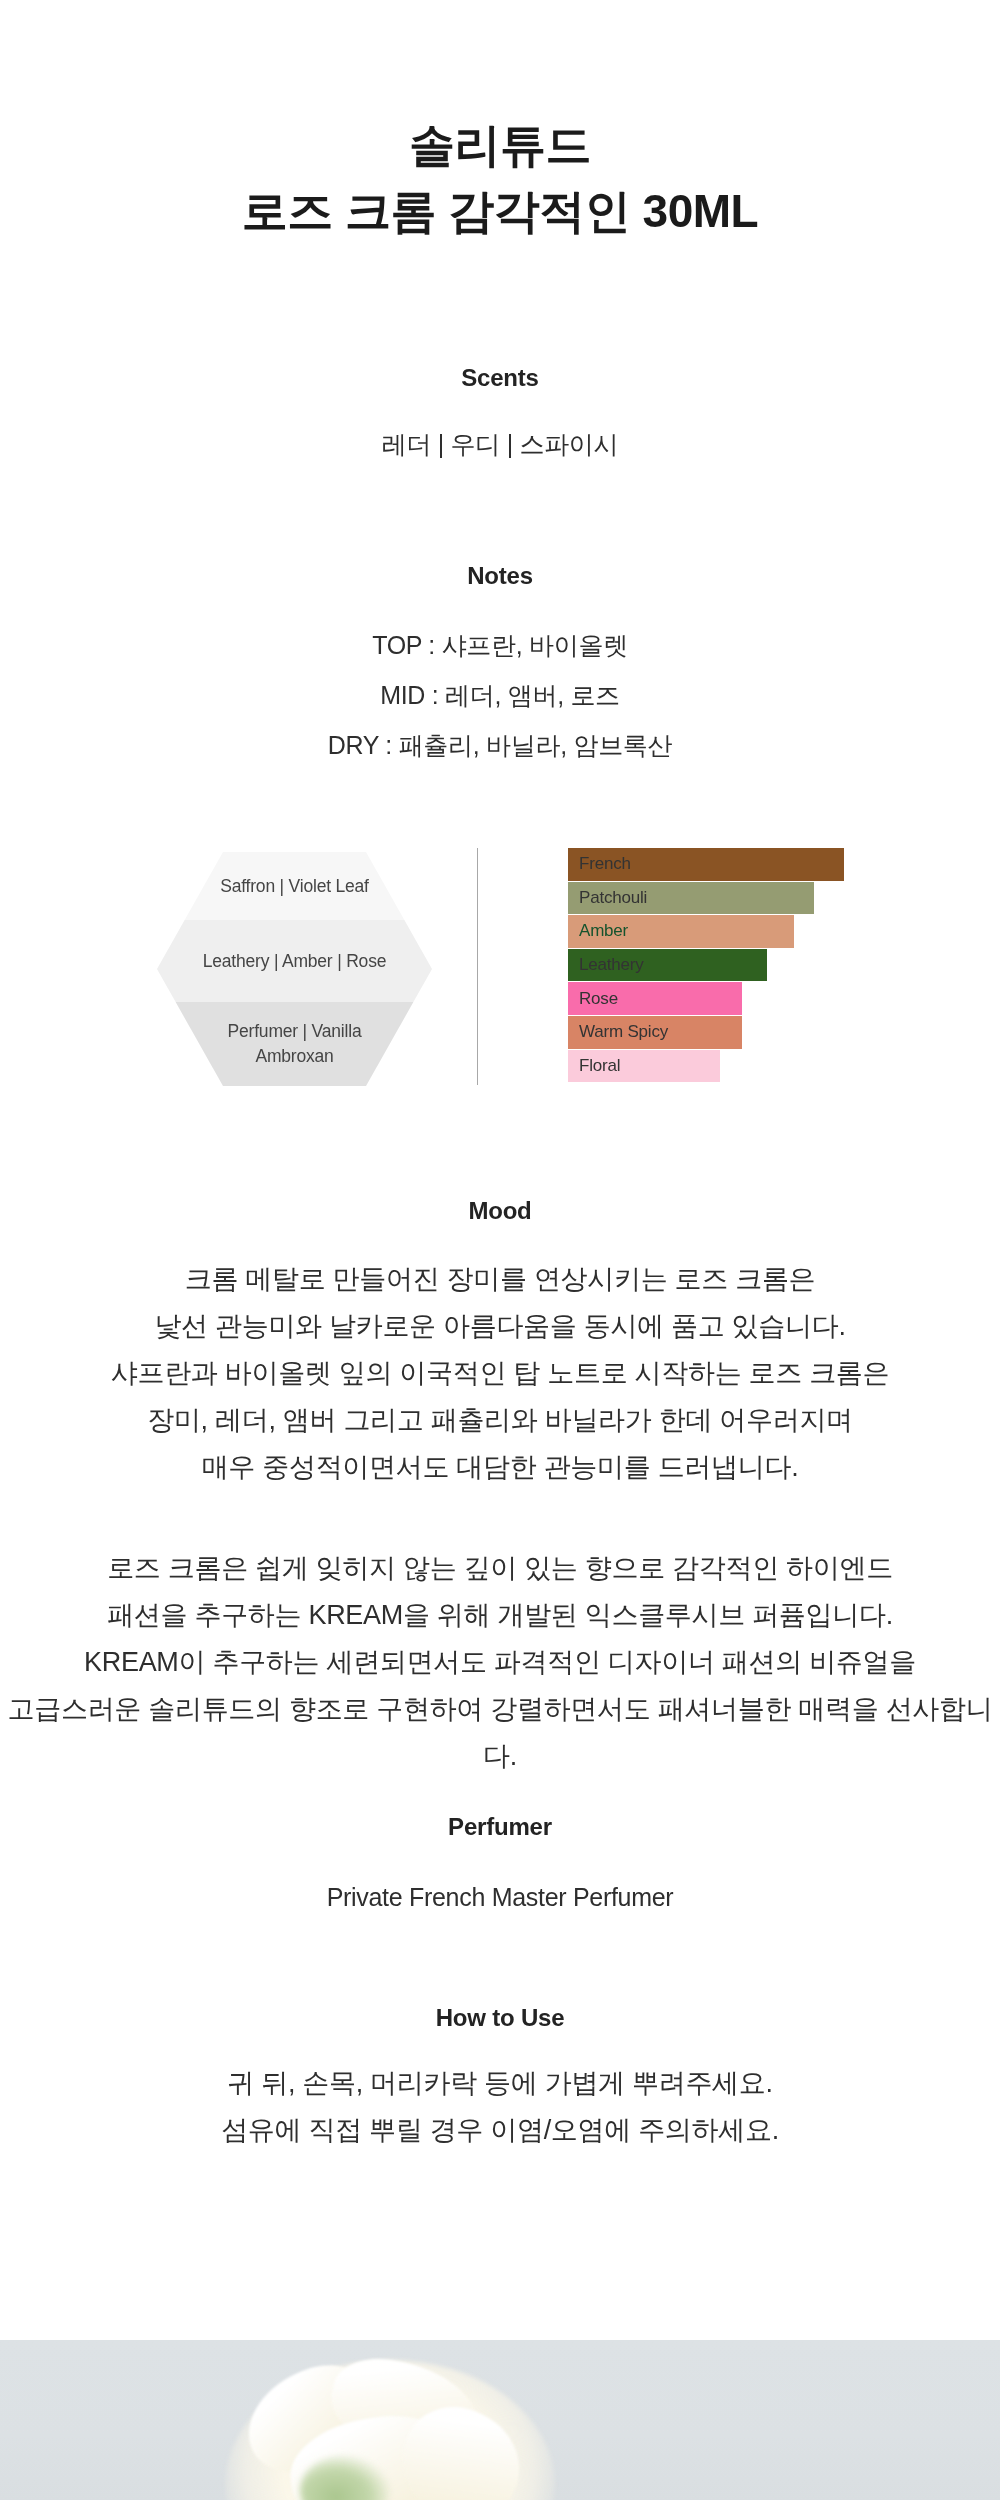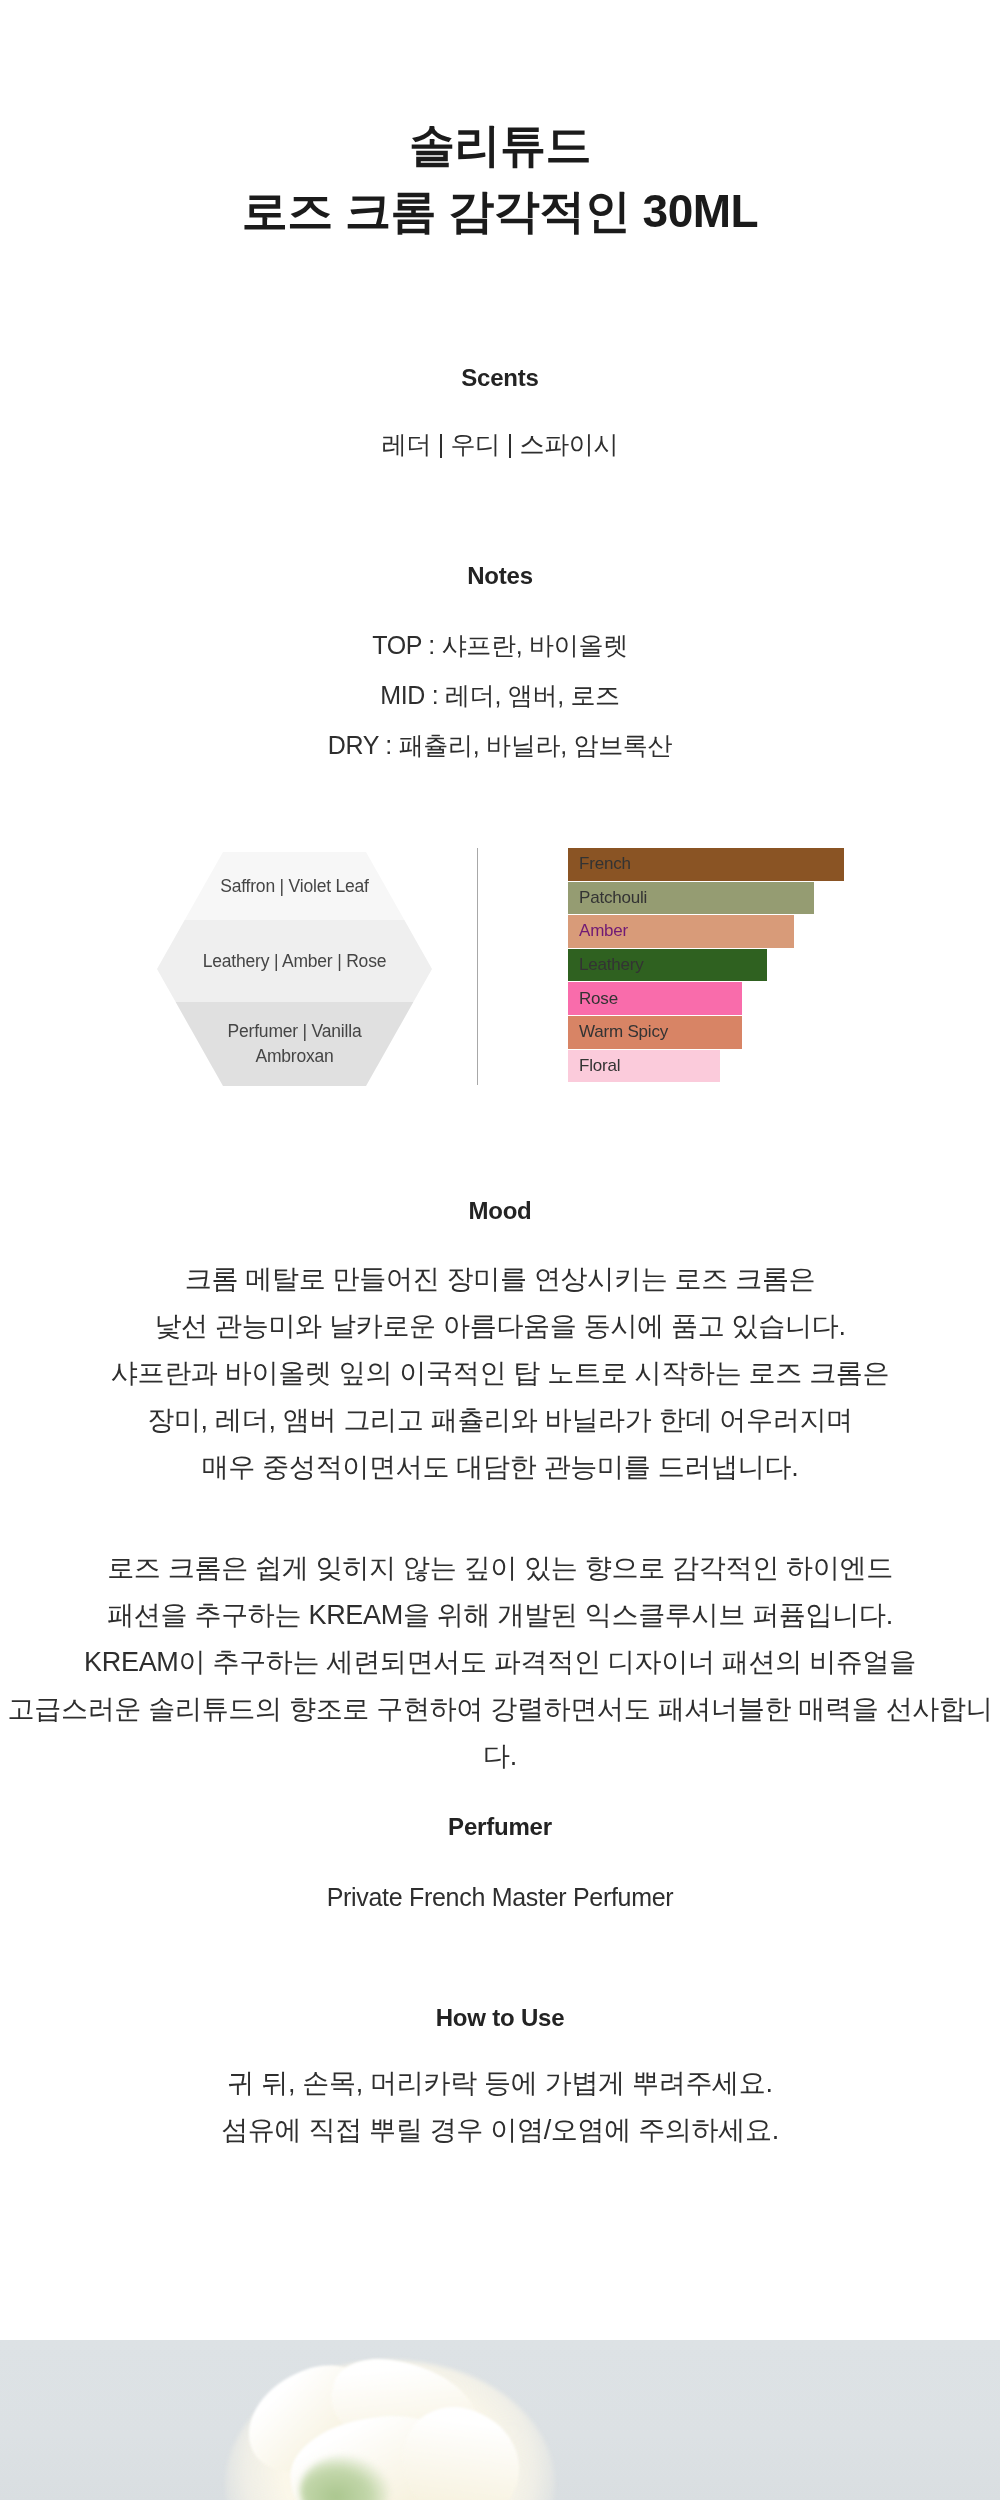--- a/index.html
+++ b/index.html
@@ -111,21 +111,21 @@
       <div>Perfumer | Vanilla</div>
       <div>Ambroxan</div>
     </div>
   </div>
 
   <div class="divider-line"></div>
 
   <div class="accord-chart">
     <div class="accord-bar" style="width: 100%; background: rgb(138, 84, 36); color: rgb(51, 51, 51);">French</div>
     <div class="accord-bar" style="width: 89%; background: rgb(149, 156, 114); color: rgb(51, 51, 51);">Patchouli</div>
-    <div class="accord-bar" style="width: 82%; background: rgb(216, 155, 121); color: #701a75;">Amber</div>
+    <div class="accord-bar" style="width: 82%; background: rgb(216, 155, 121); color: #14532d;">Amber</div>
     <div class="accord-bar" style="width: 72%; background: rgb(47, 97, 32); color: rgb(51, 51, 51);">Leathery</div>
     <div class="accord-bar" style="width: 63%; background: rgb(249, 108, 171); color: rgb(51, 51, 51);">Rose</div>
     <div class="accord-bar" style="width: 63%; background: rgb(216, 132, 101); color: rgb(51, 51, 51);">Warm Spicy</div>
     <div class="accord-bar" style="width: 55%; background: rgb(251, 203, 219); color: rgb(51, 51, 51);">Floral</div>
   </div>
 
   <div class="abs sec-heading mood-heading">Mood</div>
   <div class="abs para-text mood-p1">
     <div>크롬 메탈로 만들어진 장미를 연상시키는 로즈 크롬은</div>
     <div>낯선 관능미와 날카로운 아름다움을 동시에 품고 있습니다.</div>

